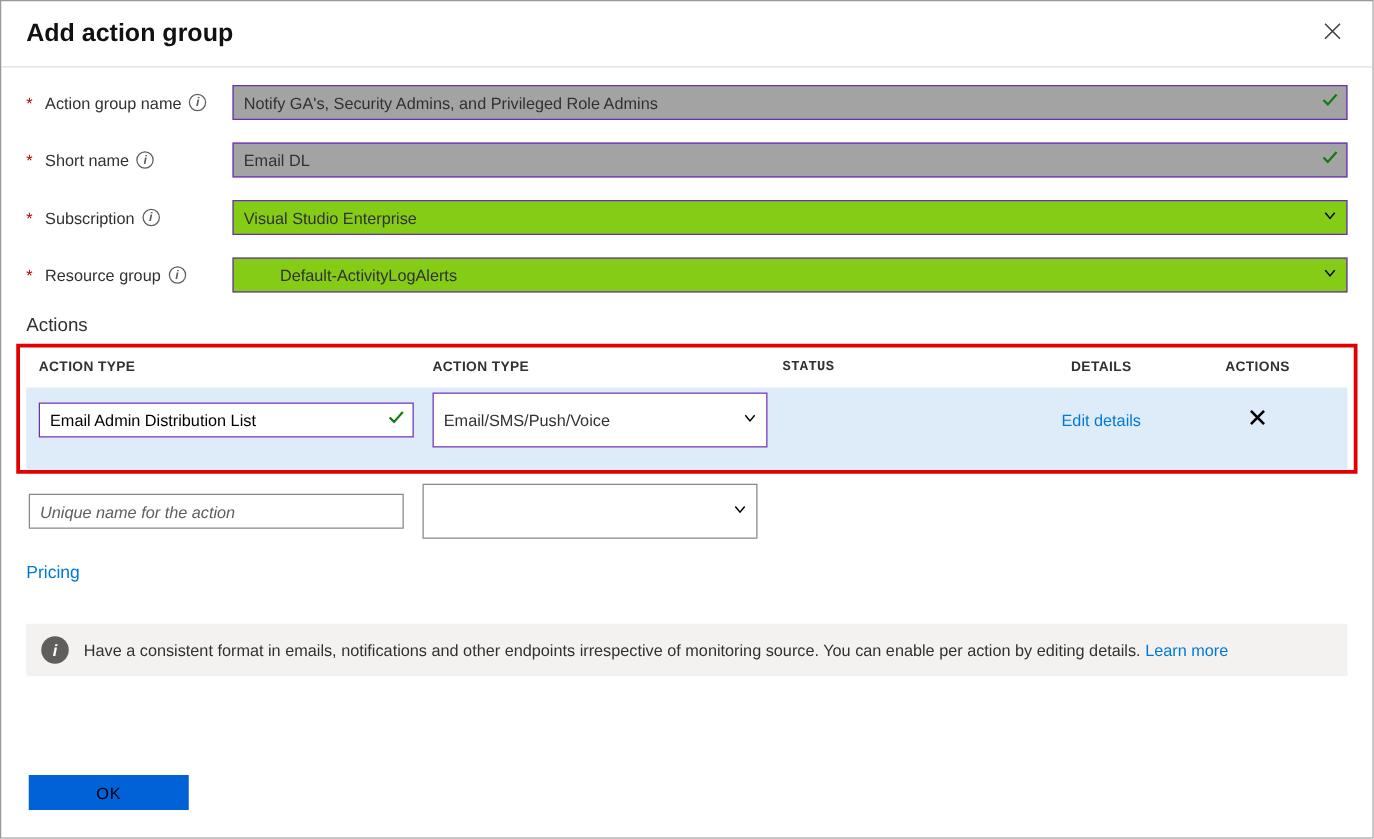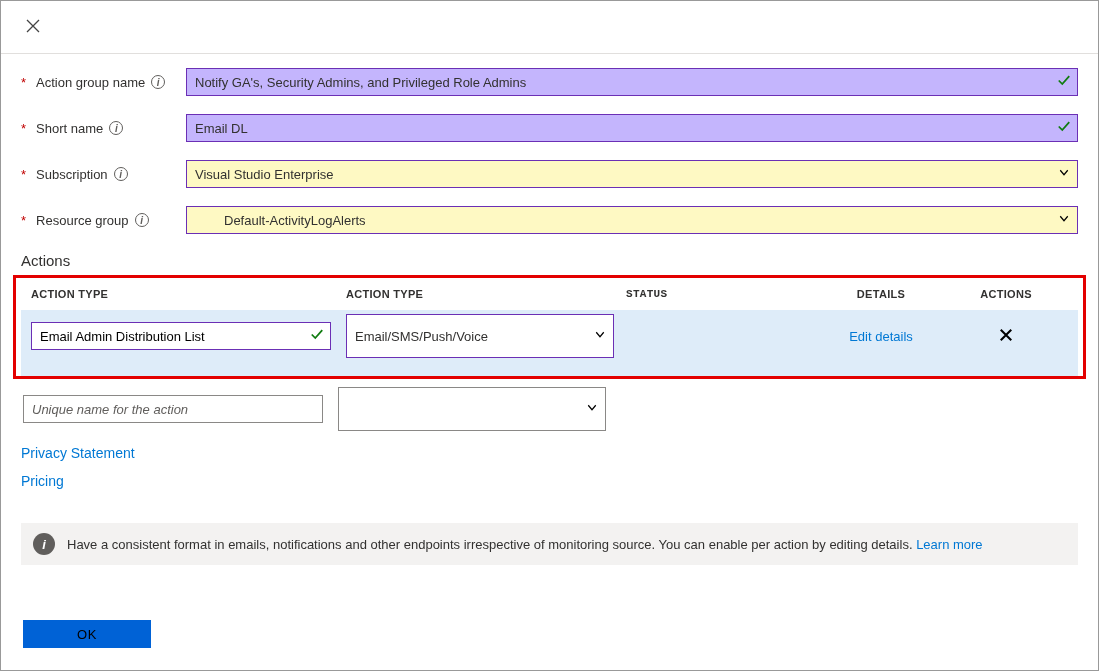--- a/index.html
+++ b/index.html
@@ -74,33 +74,33 @@
     flex: 1;
     position: relative;
   }
   .txt-input {
     width: 100%;
     height: 28px;
     border: 1px solid #6b2fb5;
     padding: 0 28px 0 8px;
     font-size: 13px;
     color: #323130;
-    background: #c4b5fd;
+    background: #a3a3a3;
   }
   .select-gray {
     border: 1px solid #8a8886;
   }
   .select-input {
     width: 100%;
     height: 28px;
     border: 1px solid #6b2fb5;
     padding: 0 28px 0 8px;
     font-size: 13px;
     color: #323130;
-    background: #fef9c3;
+    background: #84cc16;
     cursor: pointer;
   }
   .valid-check {
     position: absolute;
     right: 7px;
     top: 50%;
     transform: translateY(-50%);
     color: #107c10;
     font-size: 15px;
     font-weight: 700;
@@ -222,20 +222,21 @@
     letter-spacing: 0.5px;
     cursor: pointer;
   }
 </style>
 </head>
 <body>
 
 <div class="panel">
 
   <div class="panel-header">
+    <div class="panel-title">Add action group</div>
     <div class="close-x">
       <svg width="16" height="16" viewBox="0 0 16 16">
           <path d="M2 2 L14 14 M14 2 L2 14" stroke="#444" stroke-width="1.3" fill="none"></path>
         </svg>
     </div>
   </div>
 
   <div class="panel-body">
 
     <div class="form-row">
@@ -364,21 +365,20 @@
           <span></span>
         </div>
         <span class="chevron" style="right:20px;">
           <svg viewBox="0 0 16 16">
               <path d="M3 5 L8 11 L13 5" stroke="#000" stroke-width="1.6" fill="none"></path>
             </svg>
         </span>
       </div>
     </div>
 
-    <div class="link-block">Privacy Statement</div>
     <div class="link-block" style="margin-top:12px;">Pricing</div>
 
     <div class="info-banner">
       <div class="bicon">i</div>
       <div>
         <span>Have a consistent format in emails, notifications and other endpoints irrespective of monitoring source. You can enable per action by editing details.</span>
         <span class="link">Learn more</span>
       </div>
     </div>
   </div>

